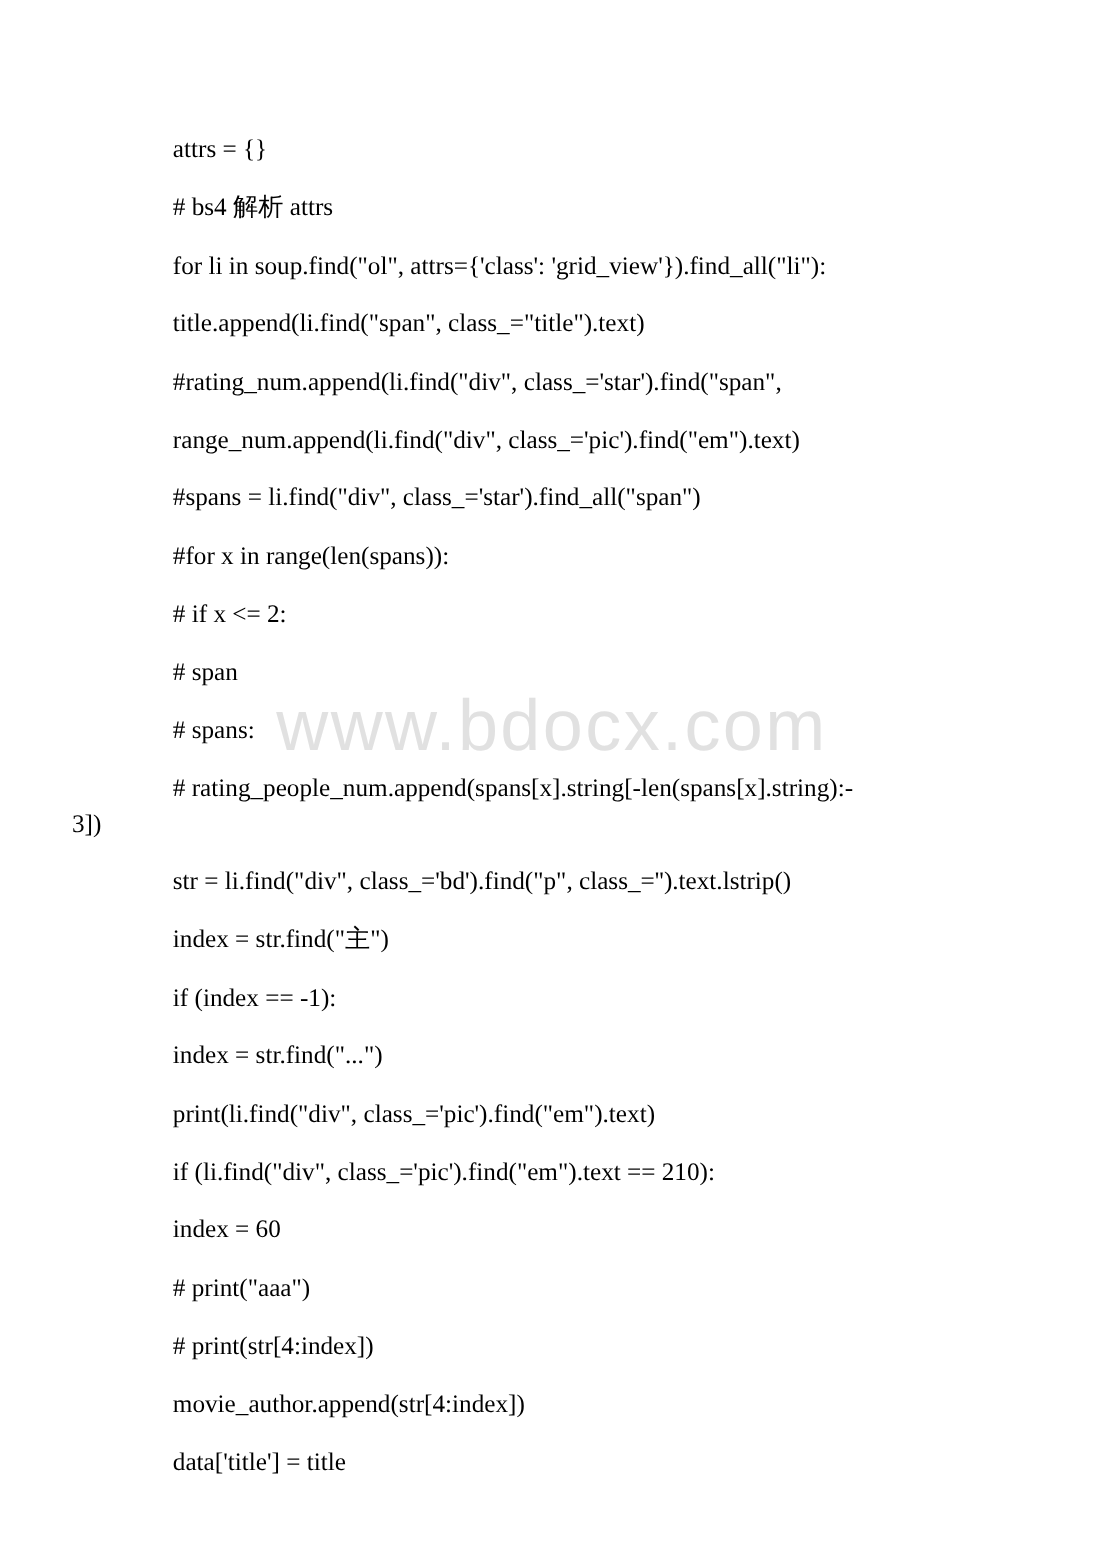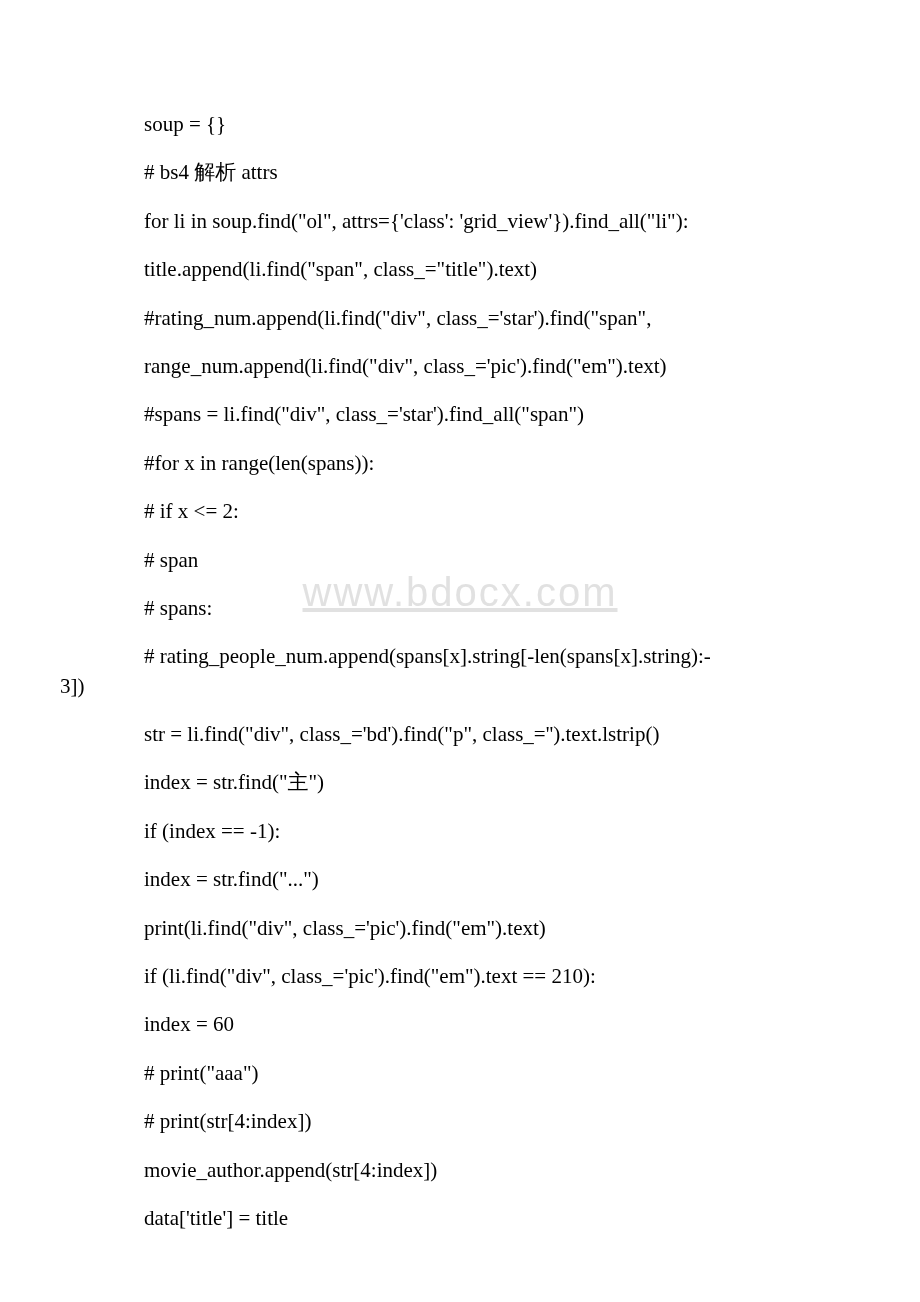--- a/index.html
+++ b/index.html
@@ -23,41 +23,40 @@
     white-space: pre-wrap;
   }
   .indent {
     padding-left: 84px;
   }
   .watermark {
     position: absolute;
     top: 570px;
     left: 50%;
     transform: translateX(-50%);
-    font-size: 40px;
+    font-size: 60px;
     color: rgba(200, 200, 200, 0.55);
     font-family: Arial, sans-serif;
     letter-spacing: 2px;
     pointer-events: none;
     z-index: 0;
     font-weight: normal;
-    text-decoration: underline;
   }
   .content {
     position: relative;
     z-index: 1;
   }
 </style>
 </head>
 <body>
 
 <div class="watermark">www.bdocx.com</div>
 
 <div class="content">
-  <div class="code-line indent">soup = {}</div>
+  <div class="code-line indent">attrs = {}</div>
   <div class="code-line indent"># bs4 解析 attrs</div>
   <div class="code-line indent">for li in soup.find("ol", attrs={'class': 'grid_view'}).find_all("li"):</div>
   <div class="code-line indent">title.append(li.find("span", class_="title").text)</div>
   <div class="code-line" style="padding-left: 0px; text-indent: 0px; margin-left: 0px;"><span style="padding-left:84px;">#rating_num.append(li.find("div", class_='star').find("span", </span><br></div>
   <div class="code-line indent">range_num.append(li.find("div", class_='pic').find("em").text)</div>
   <div class="code-line indent">#spans = li.find("div", class_='star').find_all("span")</div>
   <div class="code-line indent">#for x in range(len(spans)):</div>
   <div class="code-line indent"># if x &lt;= 2:</div>
   <div class="code-line indent"># span</div>
   <div class="code-line indent"># spans:</div>

